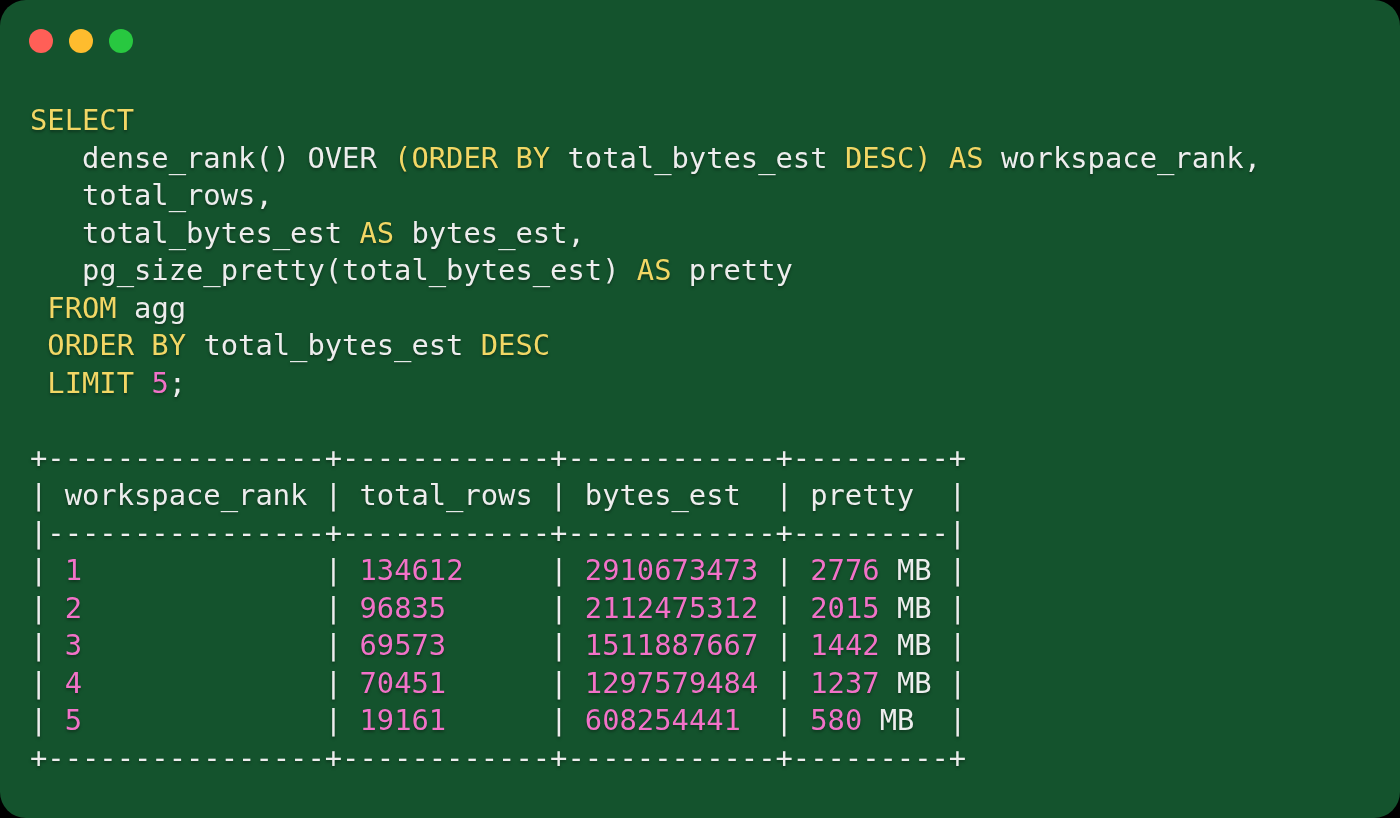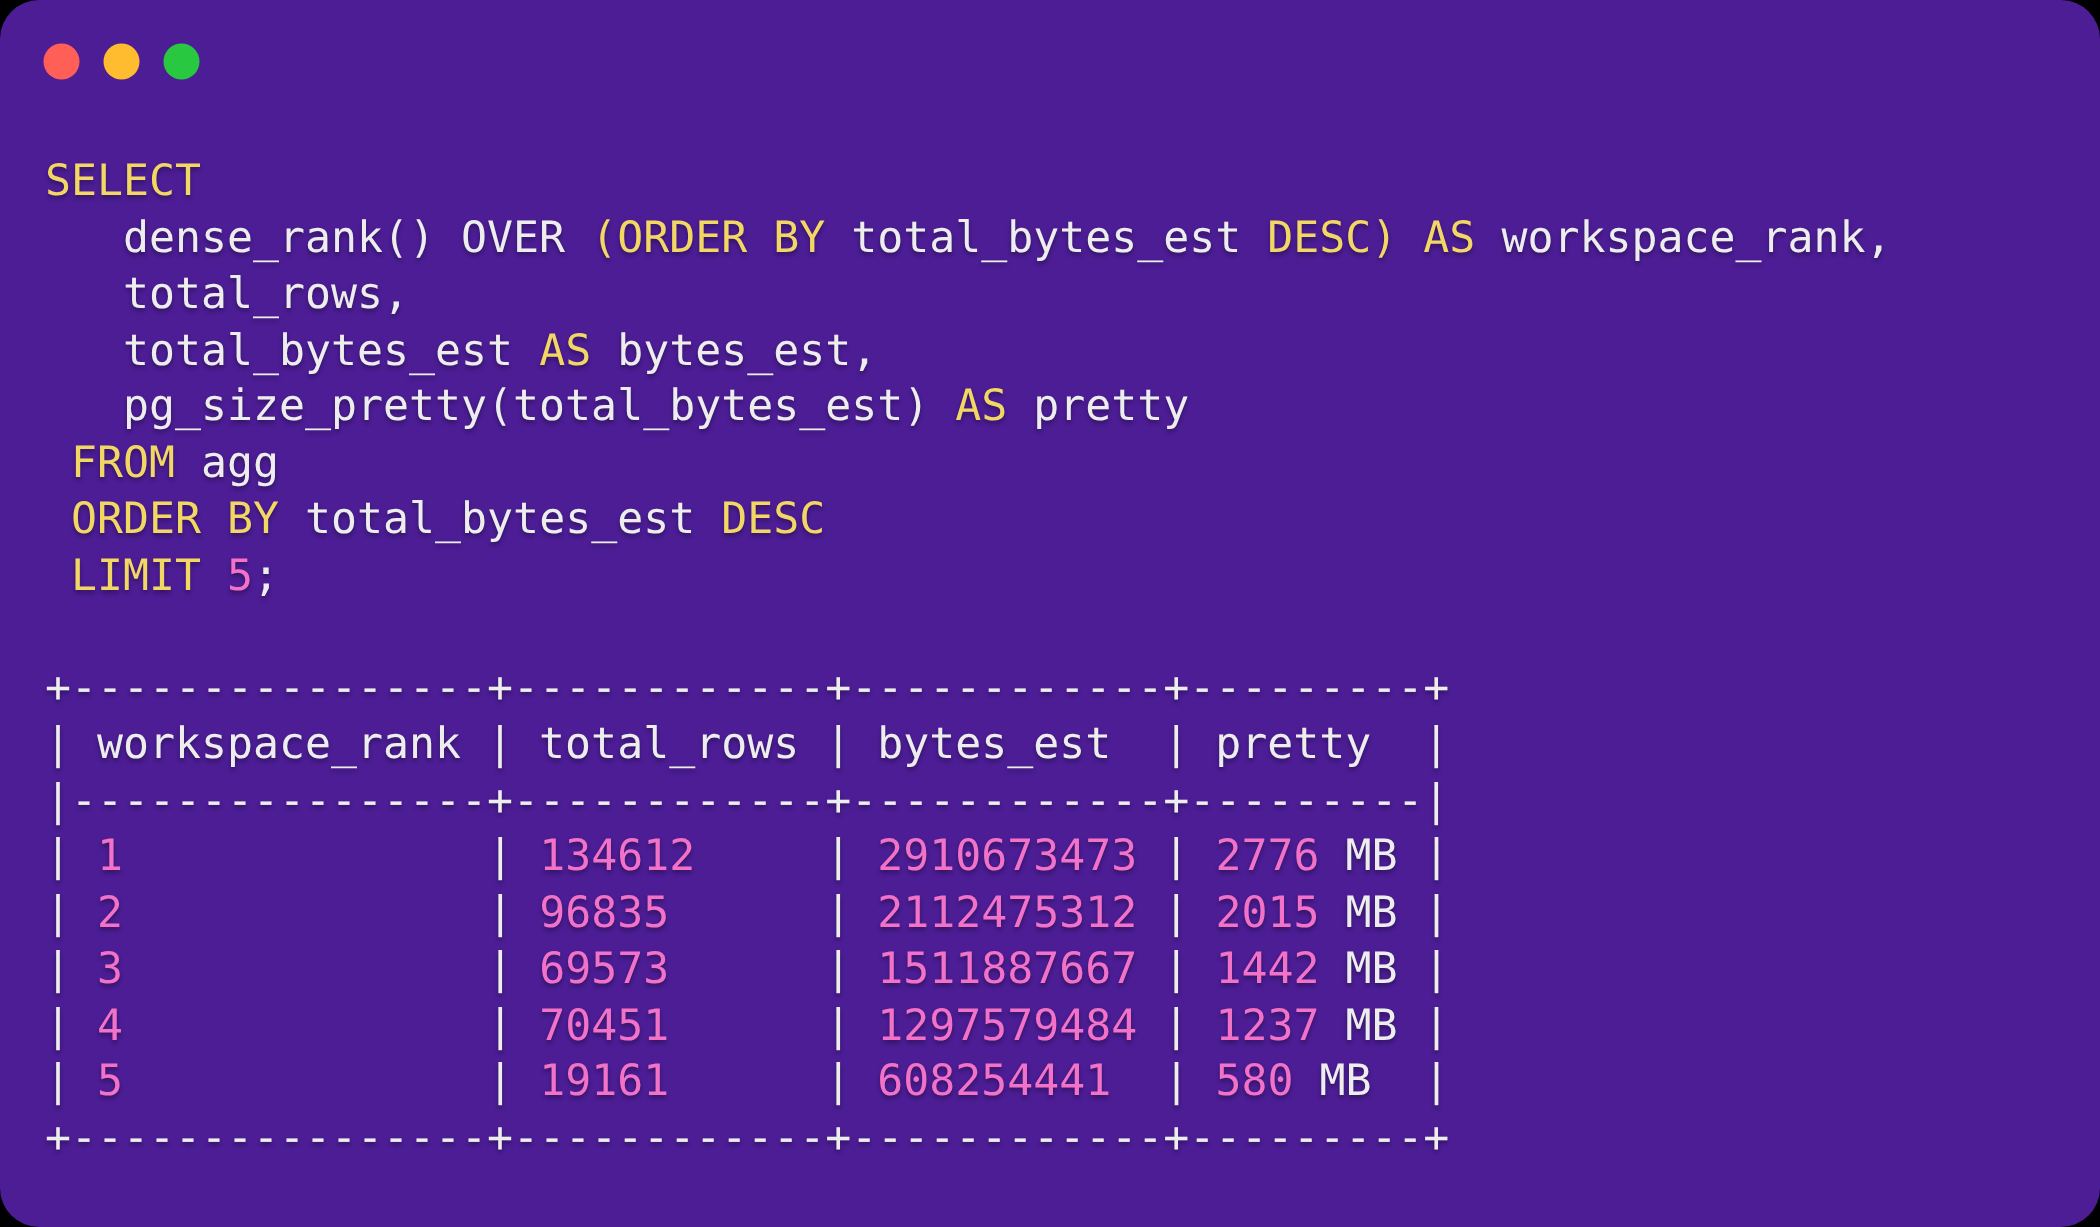--- a/index.html
+++ b/index.html
@@ -47,20 +47,20 @@
   .table-block {
     margin-top: 37.5px;
   }
   .c-keyword { color: var(--keyword); }
   .c-plain   { color: var(--plain); }
   .c-number  { color: var(--number); }
 </style>
 </head>
 <body style="background: rgb(0, 0, 0);">
 
-<div class="window" style="background: #4c1d95;">
+<div class="window" style="background: #14532d;">
   <div class="traffic-lights">
     <span class="light" style="background: rgb(255, 95, 87);"></span>
     <span class="light" style="background: rgb(254, 188, 46);"></span>
     <span class="light" style="background: rgb(40, 200, 64);"></span>
   </div>
   <pre class="terminal"><div id="sql-block"><div class="line"><span class="c-keyword">SELECT</span></div><div class="line"><span class="c-plain">   dense_rank() OVER </span><span class="c-keyword">(ORDER BY</span><span class="c-plain"> total_bytes_est </span><span class="c-keyword">DESC)</span><span class="c-plain"> </span><span class="c-keyword">AS</span><span class="c-plain"> workspace_rank,</span></div><div class="line"><span class="c-plain">   total_rows,</span></div><div class="line"><span class="c-plain">   total_bytes_est </span><span class="c-keyword">AS</span><span class="c-plain"> bytes_est,</span></div><div class="line"><span class="c-plain">   pg_size_pretty(total_bytes_est) </span><span class="c-keyword">AS</span><span class="c-plain"> pretty</span></div><div class="line"><span class="c-plain"> </span><span class="c-keyword">FROM</span><span class="c-plain"> agg</span></div><div class="line"><span class="c-plain"> </span><span class="c-keyword">ORDER BY</span><span class="c-plain"> total_bytes_est </span><span class="c-keyword">DESC</span></div><div class="line"><span class="c-plain"> </span><span class="c-keyword">LIMIT</span><span class="c-plain"> </span><span class="c-number">5</span><span class="c-plain">;</span></div></div><div id="table-block" class="table-block"><div class="line"><span class="c-plain">+----------------+------------+------------+---------+</span></div><div class="line"><span class="c-plain">| workspace_rank | total_rows | bytes_est  | pretty  |</span></div><div class="line"><span class="c-plain">|----------------+------------+------------+---------|</span></div><div class="line"><span class="c-plain">|</span><span class="c-plain"> </span><span class="c-number">1</span><span class="c-plain">              </span><span class="c-plain">|</span><span class="c-plain"> </span><span class="c-number">134612</span><span class="c-plain">     </span><span class="c-plain">|</span><span class="c-plain"> </span><span class="c-number">2910673473</span><span class="c-plain"> </span><span class="c-plain">|</span><span class="c-plain"> </span><span class="c-number">2776</span><span class="c-plain"> MB </span><span class="c-plain">|</span></div><div class="line"><span class="c-plain">|</span><span class="c-plain"> </span><span class="c-number">2</span><span class="c-plain">              </span><span class="c-plain">|</span><span class="c-plain"> </span><span class="c-number">96835</span><span class="c-plain">      </span><span class="c-plain">|</span><span class="c-plain"> </span><span class="c-number">2112475312</span><span class="c-plain"> </span><span class="c-plain">|</span><span class="c-plain"> </span><span class="c-number">2015</span><span class="c-plain"> MB </span><span class="c-plain">|</span></div><div class="line"><span class="c-plain">|</span><span class="c-plain"> </span><span class="c-number">3</span><span class="c-plain">              </span><span class="c-plain">|</span><span class="c-plain"> </span><span class="c-number">69573</span><span class="c-plain">      </span><span class="c-plain">|</span><span class="c-plain"> </span><span class="c-number">1511887667</span><span class="c-plain"> </span><span class="c-plain">|</span><span class="c-plain"> </span><span class="c-number">1442</span><span class="c-plain"> MB </span><span class="c-plain">|</span></div><div class="line"><span class="c-plain">|</span><span class="c-plain"> </span><span class="c-number">4</span><span class="c-plain">              </span><span class="c-plain">|</span><span class="c-plain"> </span><span class="c-number">70451</span><span class="c-plain">      </span><span class="c-plain">|</span><span class="c-plain"> </span><span class="c-number">1297579484</span><span class="c-plain"> </span><span class="c-plain">|</span><span class="c-plain"> </span><span class="c-number">1237</span><span class="c-plain"> MB </span><span class="c-plain">|</span></div><div class="line"><span class="c-plain">|</span><span class="c-plain"> </span><span class="c-number">5</span><span class="c-plain">              </span><span class="c-plain">|</span><span class="c-plain"> </span><span class="c-number">19161</span><span class="c-plain">      </span><span class="c-plain">|</span><span class="c-plain"> </span><span class="c-number">608254441</span><span class="c-plain">  </span><span class="c-plain">|</span><span class="c-plain"> </span><span class="c-number">580</span><span class="c-plain"> MB  </span><span class="c-plain">|</span></div><div class="line"><span class="c-plain">+----------------+------------+------------+---------+</span></div></div></pre>
 </div>
 
 </body></html>

